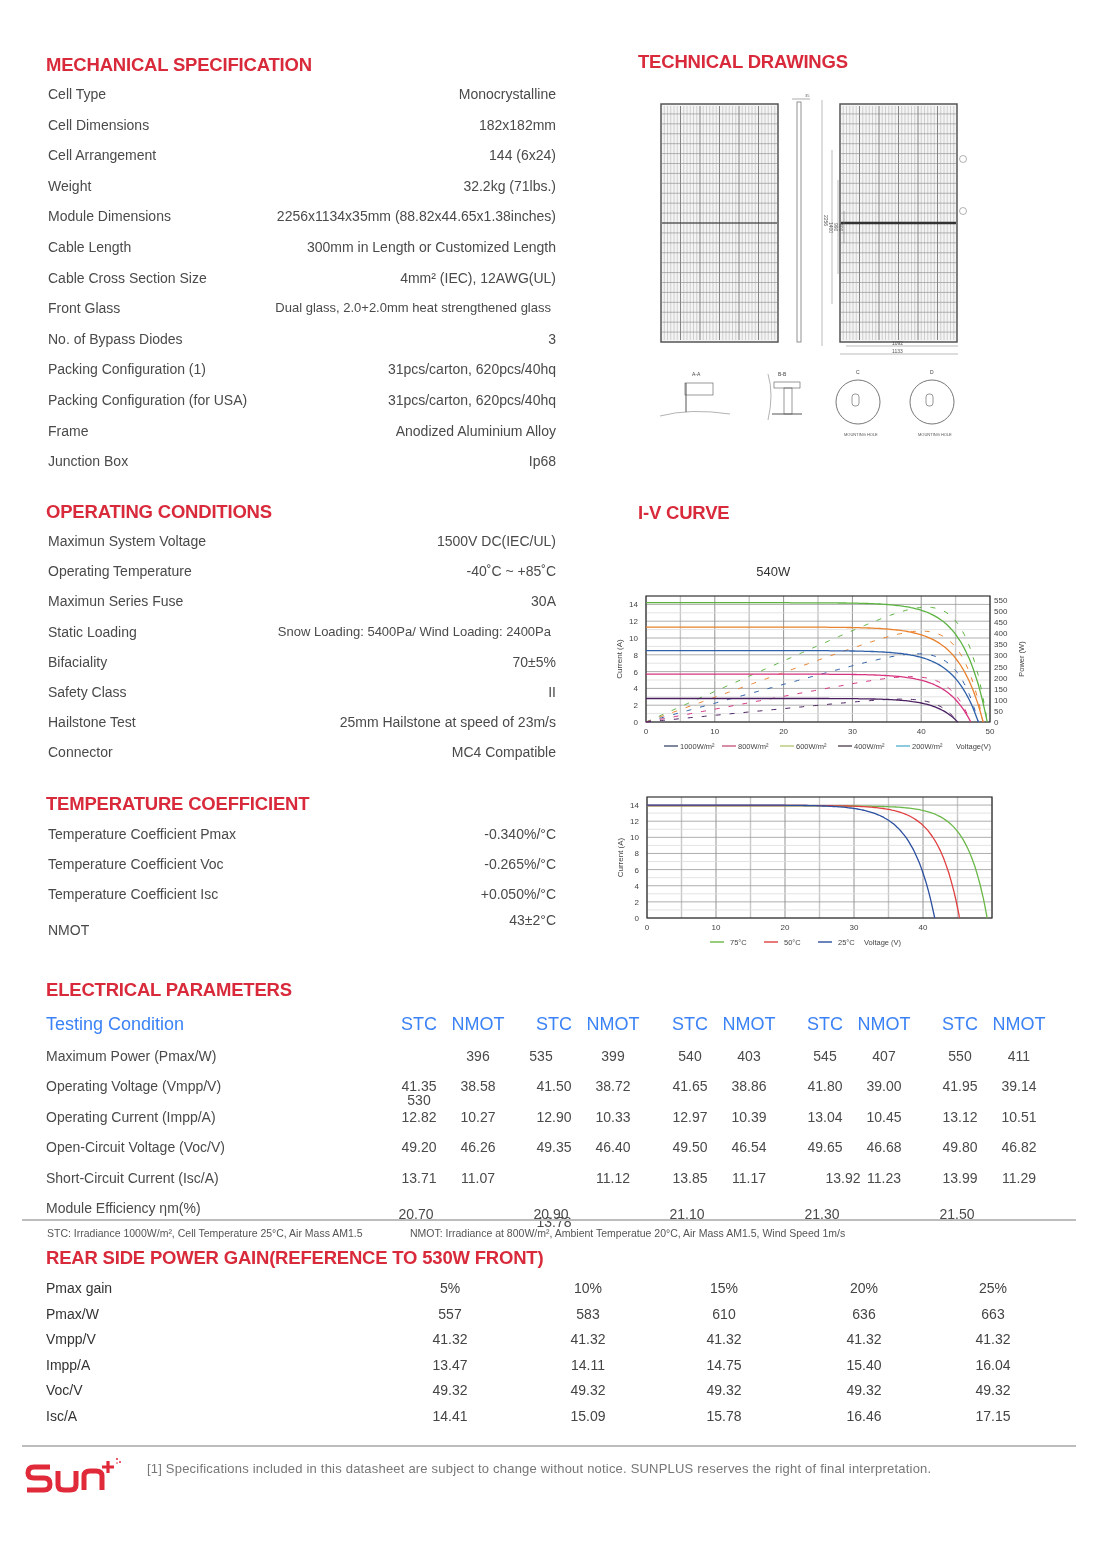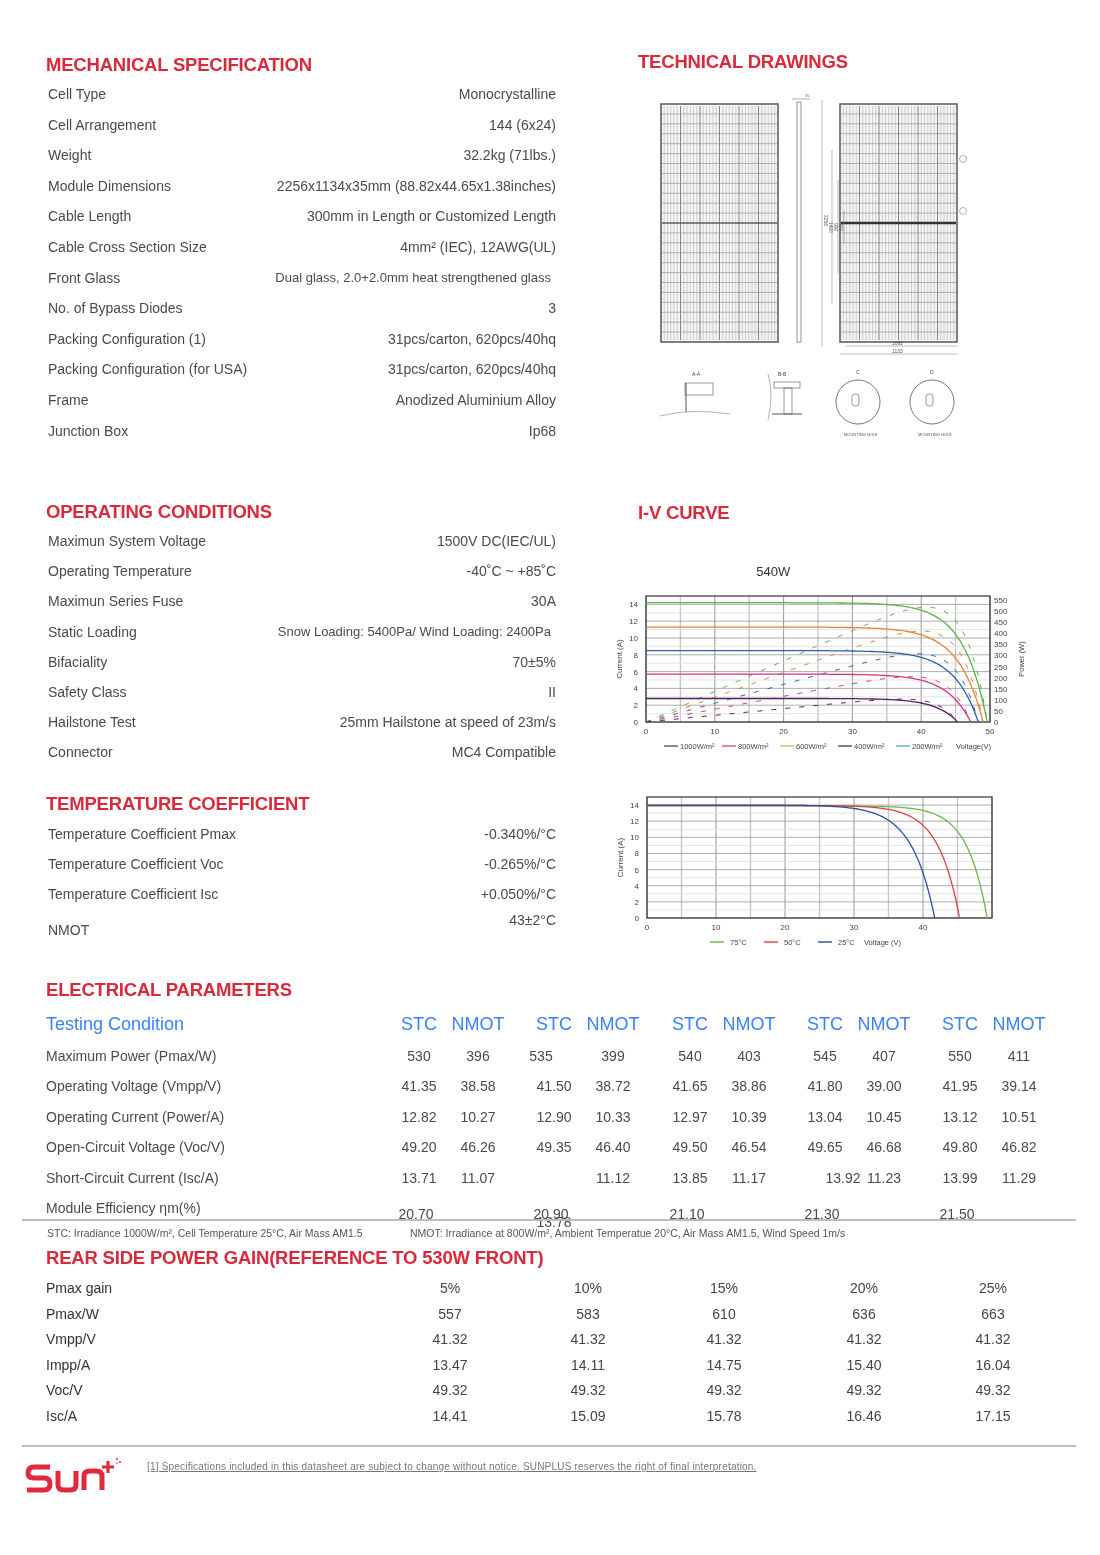--- a/index.html
+++ b/index.html
@@ -19,32 +19,36 @@
   .erow.head { height:32px; font-size:18px; color:#3b82f6; }
   .erow.head .lab { top:4px; font-size:18px; }
   .erow.head .c { top:4px; }
   .erow .eff { position:absolute; top:12px; width:100px; margin-left:-50px; text-align:left; }
   .hr { position:absolute; left:22px; width:1054px; height:2px; background:#bdbdbd; }
   .note { position:absolute; font-size:10.5px; color:#555; white-space:nowrap; }
   .rtable { position:absolute; left:46px; top:1276px; width:1030px; }
   .rrow { position:relative; height:25.6px; font-size:14px; color:#222; }
   .rrow .lab { position:absolute; left:0; top:4px; color:#333; }
   .rrow .c { position:absolute; top:4px; width:80px; margin-left:-40px; text-align:center; color:#444; }
-  .footnote { position:absolute; left:147px; top:1461px; font-size:10px; color:#777; letter-spacing:0.2px; white-space:nowrap;text-decoration:underline; }
+  .footnote { position:absolute; left:147px; top:1461px; font-size:13px; color:#777; letter-spacing:0.2px; white-space:nowrap; }
   .logo { position:absolute; left:24px; top:1455px; }
   svg text { font-family:"Liberation Sans", "DejaVu Sans", sans-serif; }
 </style>
 </head>
 <body>
 
 <h2 class="h" style="left:46px;top:54px;">MECHANICAL SPECIFICATION</h2>
 <div class="kv" style="top:80px;" id="mech-list">
     <div class="row">
       <span class="k">Cell Type</span>
       <span class="v">Monocrystalline</span>
+    </div>
+    <div class="row">
+      <span class="k">Cell Dimensions</span>
+      <span class="v">182x182mm</span>
     </div>
     <div class="row">
       <span class="k">Cell Arrangement</span>
       <span class="v">144 (6x24)</span>
     </div>
     <div class="row">
       <span class="k">Weight</span>
       <span class="v">32.2kg (71lbs.)</span>
     </div>
     <div class="row">
@@ -461,21 +465,21 @@
       <span class="c" style="left: 567px;">NMOT</span>
       <span class="c" style="left: 644px;">STC</span>
       <span class="c" style="left: 703px;">NMOT</span>
       <span class="c" style="left: 779px;">STC</span>
       <span class="c" style="left: 838px;">NMOT</span>
       <span class="c" style="left: 914px;">STC</span>
       <span class="c" style="left: 973px;">NMOT</span>
     </div>
     <div class="erow">
       <span class="lab">Maximum Power (Pmax/W)</span>
-      <span class="c" style="left: 373px;">530</span>
+      <span class="c" style="left: 373px; margin-top: 44px;">530</span>
       <span class="c" style="left: 432px;">396</span>
       <span class="c" style="left: 495px;">535</span>
       <span class="c" style="left: 567px;">399</span>
       <span class="c" style="left: 644px;">540</span>
       <span class="c" style="left: 703px;">403</span>
       <span class="c" style="left: 779px;">545</span>
       <span class="c" style="left: 838px;">407</span>
       <span class="c" style="left: 914px;">550</span>
       <span class="c" style="left: 973px;">411</span>
     </div>
@@ -486,21 +490,21 @@
       <span class="c" style="left: 508px;">41.50</span>
       <span class="c" style="left: 567px;">38.72</span>
       <span class="c" style="left: 644px;">41.65</span>
       <span class="c" style="left: 703px;">38.86</span>
       <span class="c" style="left: 779px;">41.80</span>
       <span class="c" style="left: 838px;">39.00</span>
       <span class="c" style="left: 914px;">41.95</span>
       <span class="c" style="left: 973px;">39.14</span>
     </div>
     <div class="erow">
-      <span class="lab">Operating Current (Power/A)</span>
+      <span class="lab">Operating Current (Impp/A)</span>
       <span class="c" style="left: 373px;">12.82</span>
       <span class="c" style="left: 432px;">10.27</span>
       <span class="c" style="left: 508px;">12.90</span>
       <span class="c" style="left: 567px;">10.33</span>
       <span class="c" style="left: 644px;">12.97</span>
       <span class="c" style="left: 703px;">10.39</span>
       <span class="c" style="left: 779px;">13.04</span>
       <span class="c" style="left: 838px;">10.45</span>
       <span class="c" style="left: 914px;">13.12</span>
       <span class="c" style="left: 973px;">10.51</span>

